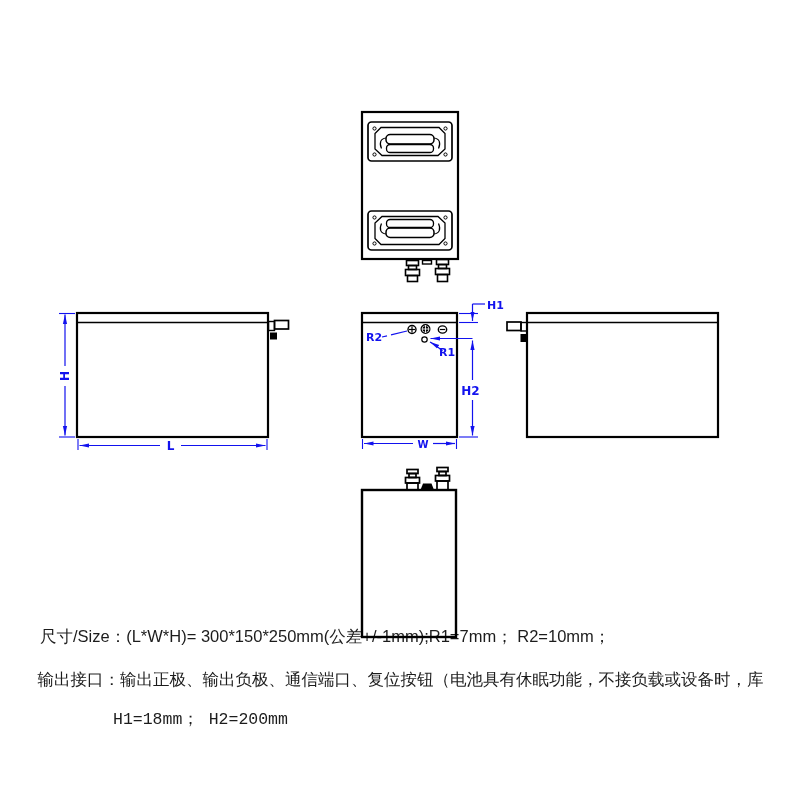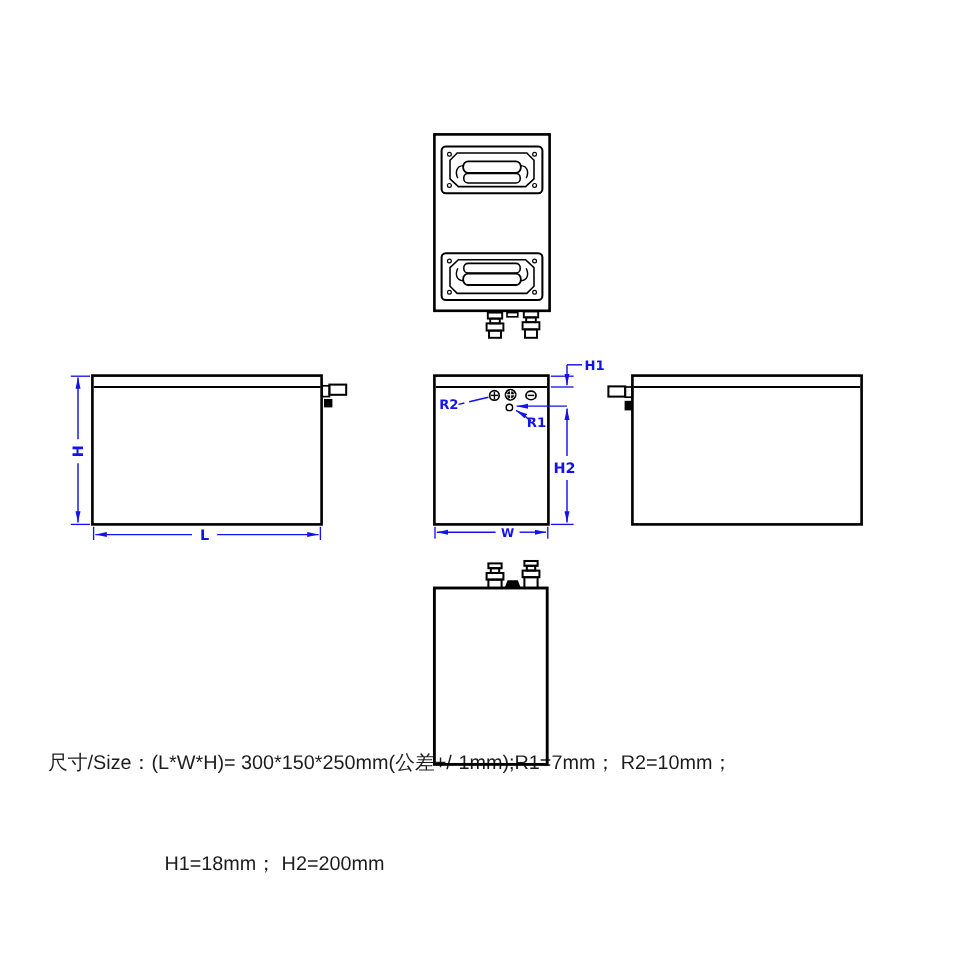--- a/index.html
+++ b/index.html
@@ -9,36 +9,37 @@
   }
   svg.drawing{position:absolute;left:0;top:0;z-index:2;pointer-events:none;}
   .dim-label{
     font-family:"DejaVu Sans","Liberation Sans",sans-serif;
     font-weight:bold;fill:#1212ee;
   }
   .spec-block{
     position:absolute;left:40px;top:566px;z-index:1;
     font-size:16.5px;line-height:28px;color:#1c1c1c;white-space:pre;
   }
-  .spec-line2{margin-left:97px;}
+  .spec-line2{margin-left:73px;font-family:Liberation Mono, monospace;}
   .para-block{
     position:absolute;left:33px;top:622px;z-index:1;
     font-size:16.5px;line-height:23px;color:#1c1c1c;white-space:pre;
   }
   .para-line{display:block;}
 </style>
 </head>
 <body>
 
 <div class="spec-block">
   <div><span>尺寸/Size：</span><span>(L*W*H)= 300*150*250mm(公差+/-1mm);R1=7mm； R2=10mm；</span></div>
   <div class="spec-line2">H1=18mm； H2=200mm</div>
 </div>
 
 <div class="para-block">
+  <span class="para-line"> 输出接口：输出正极、输出负极、通信端口、复位按钮（电池具有休眠功能，不接负载或设备时，库</span>
   
 </div>
 
 <svg class="drawing" width="800" height="800" viewBox="0 0 800 800">
   <defs>
     <marker id="ae" markerUnits="userSpaceOnUse" markerWidth="11" markerHeight="6" refX="9.5" refY="3" orient="auto">
       <path d="M0,0.9 L9.5,3 L0,5.1 Z" fill="#1212ee"></path>
     </marker>
     <g id="handle-shape" stroke="#000" fill="none">
       <rect x="368" y="122" width="84" height="39" rx="3.5" stroke-width="1.7"></rect>

